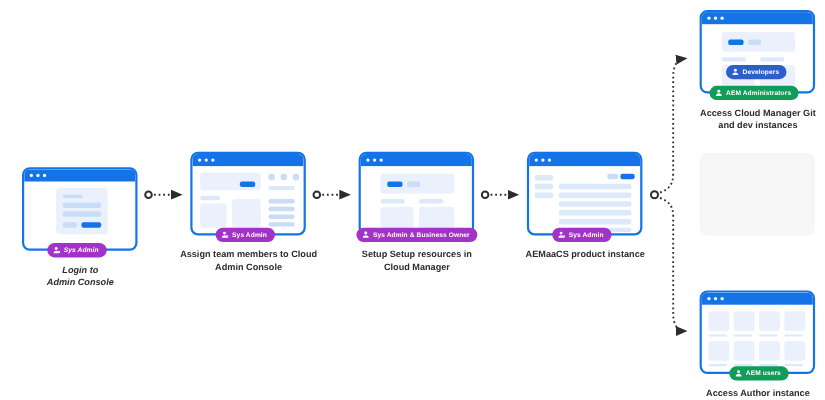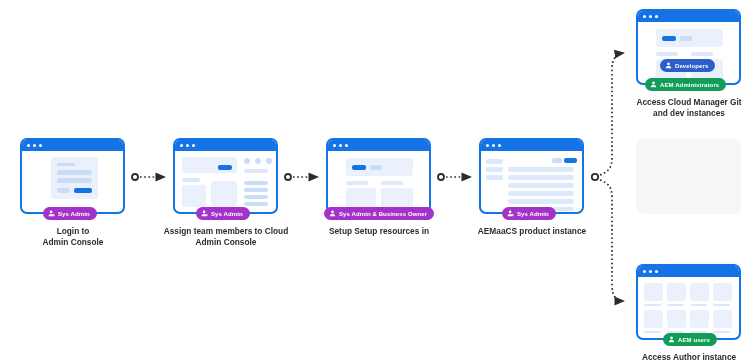--- a/index.html
+++ b/index.html
@@ -108,21 +108,21 @@
 
     <g>
       <circle cx="595" cy="177" r="3.2" fill="none" stroke="#2c2c2c" stroke-width="1.8"></circle>
 
       <path d="M600,175 C608,172 612,168 612,158 L612,70 C612,58 616,54 624,53" stroke="#2c2c2c" stroke-width="1.7" stroke-dasharray="1.6 2.6" fill="none" marker-end="url(#ah)"></path>
 
       <path d="M600,180 C608,183 612,187 612,197 L612,285 C612,297 617,301 624,301" stroke="#2c2c2c" stroke-width="1.7" stroke-dasharray="1.6 2.6" fill="none" marker-end="url(#ah)"></path>
     </g>
   </svg>
 
-  <div class="node" style="left:20px;top:138px;">
+  <div class="node" style="left:20px;top:152px;font-style:italic;">
     <div class="win" style="width:105px;height:76px;">
       <div class="win-bar">
         <span class="dot"></span>
         <span class="dot"></span>
         <span class="dot"></span>
       </div>
       <div class="win-body">
         <div class="panel" style="position:absolute;left:29px;top:6px;width:47px;height:42px;">
           <div class="bar" style="position:absolute;left:6px;top:6px;width:18px;height:3px;"></div>
           <div class="bar" style="position:absolute;left:6px;top:13px;width:35px;height:5px;"></div>
@@ -208,20 +208,21 @@
     </div>
     <div class="badge purple" style="left:-2px;top:69px;">
       <svg width="7" height="7" viewBox="0 0 16 16">
           <circle cx="8" cy="4.3" r="3.1" fill="#fff"></circle>
           <path d="M1.8 14.2c0-3.3 2.8-5.4 6.2-5.4s6.2 2.1 6.2 5.4z" fill="#fff"></path>
         </svg>
       <span>Sys Admin &amp; Business Owner</span>
     </div>
     <div class="caption" style="left:-12px;top:88px;width:130px;">
       <div>Setup Setup resources in</div>
+      <div>Cloud Manager</div>
     </div>
   </div>
 
   <div class="node" style="left:479px;top:138px;">
     <div class="win" style="width:105px;height:76px;">
       <div class="win-bar">
         <span class="dot"></span>
         <span class="dot"></span>
         <span class="dot"></span>
       </div>

